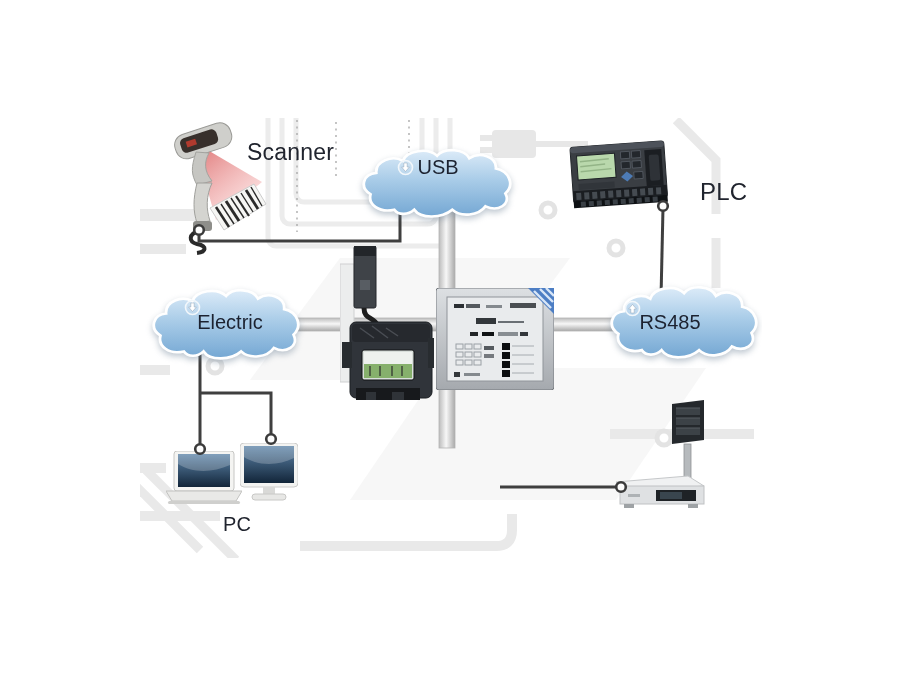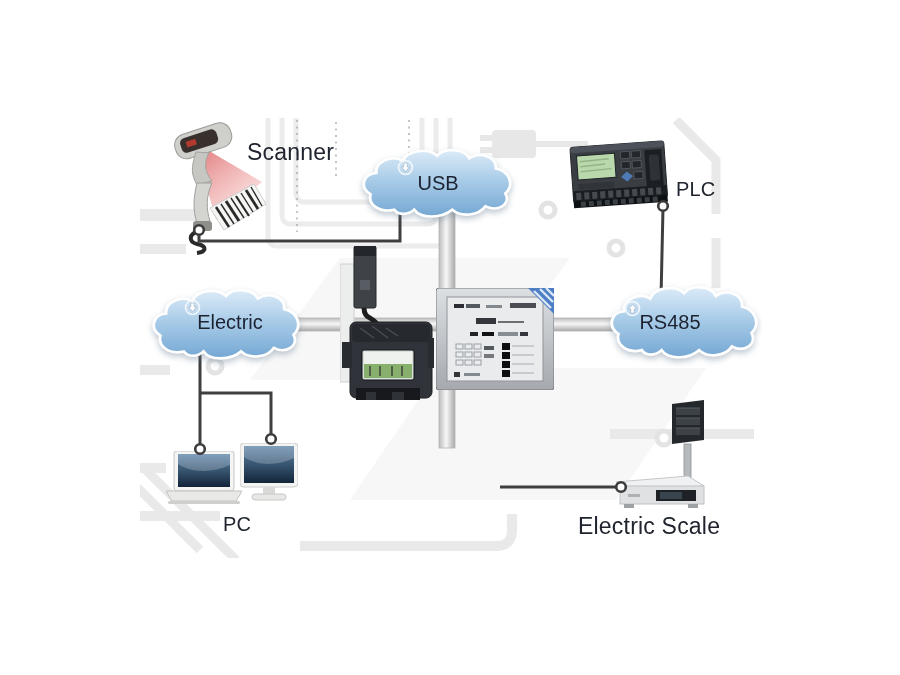--- a/index.html
+++ b/index.html
@@ -309,21 +309,21 @@
   </svg>
 
   <div class="cloud" style="left:222px;top:30px;width:152px;height:72px">
     <svg class="cshape" viewBox="0 0 160 84" preserveAspectRatio="none">
       <path d="M34,72 C18,76 6,66 9,54 C-3,46 1,30 15,29 C14,15 32,8 43,15 C47,3 69,-1 79,9 C87,-1 108,1 113,12 C124,4 142,10 141,24 C155,27 161,43 151,53 C157,66 143,75 130,68 C123,79 104,81 95,72 C84,82 62,83 55,72 C48,79 38,78 34,72 Z" fill="url(#cg)" stroke="#ffffff" stroke-width="3"></path>
     </svg>
     <svg class="badge" style="left:35px;top:11px" viewBox="0 0 17 17">
       <circle cx="8.5" cy="8.5" r="7" fill="rgba(255,255,255,0.12)" stroke="#f2f7fb" stroke-width="1.6"></circle>
       <path d="M6.8,4 h3.4 v4 h2.2 L8.5,12.6 L4.6,8 h2.2 Z" fill="#ffffff" stroke="#90a4b8" stroke-width="0.5"></path>
     </svg>
-    <span class="clabel" style="left:76px;top:24px">USB</span>
+    <span class="clabel" style="left:76px;top:8px">USB</span>
   </div>
 
   <div class="cloud" style="left:12px;top:170px;width:150px;height:74px">
     <svg class="cshape" viewBox="0 0 160 84" preserveAspectRatio="none">
       <path d="M34,72 C18,76 6,66 9,54 C-3,46 1,30 15,29 C14,15 32,8 43,15 C47,3 69,-1 79,9 C87,-1 108,1 113,12 C124,4 142,10 141,24 C155,27 161,43 151,53 C157,66 143,75 130,68 C123,79 104,81 95,72 C84,82 62,83 55,72 C48,79 38,78 34,72 Z" fill="url(#cg)" stroke="#ffffff" stroke-width="3"></path>
     </svg>
     <svg class="badge" style="left:32px;top:11px" viewBox="0 0 17 17">
       <circle cx="8.5" cy="8.5" r="7" fill="rgba(255,255,255,0.12)" stroke="#f2f7fb" stroke-width="1.6"></circle>
       <path d="M6.8,4 h3.4 v4 h2.2 L8.5,12.6 L4.6,8 h2.2 Z" fill="#ffffff" stroke="#90a4b8" stroke-width="0.5"></path>
     </svg>
@@ -338,18 +338,17 @@
       <circle cx="8.5" cy="8.5" r="7" fill="rgba(255,255,255,0.12)" stroke="#f2f7fb" stroke-width="1.6"></circle>
       <g transform="rotate(180 8.5 8.5)">
             <path d="M6.8,4 h3.4 v4 h2.2 L8.5,12.6 L4.6,8 h2.2 Z" fill="#ffffff" stroke="#90a4b8" stroke-width="0.5"></path>
           </g>
     </svg>
     <span class="clabel" style="left:60px;top:26px">RS485</span>
   </div>
 
 
   <span class="lbl" style="left:107px;top:21px">Scanner</span>
-  <span class="lbl" style="left:536px;top:60px;font-size:20px">PLC</span>
+  <span class="lbl" style="left:560px;top:60px;font-size:24px">PLC</span>
   <span class="lbl" style="left:83px;top:395px;font-size:20px">PC</span>
-  <span class="lbl" style="left:438px;top:395px">Electric Scale</span>
 
  </div>
 </div>
 
 </body></html>

